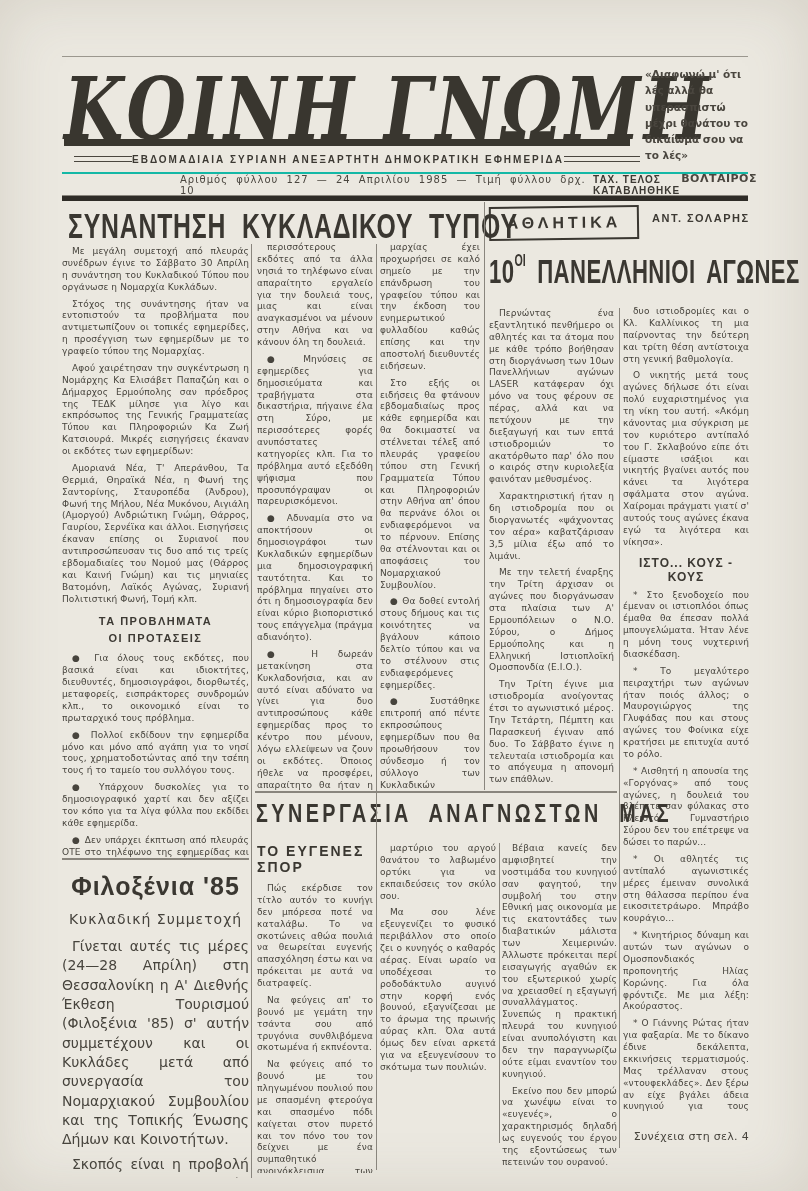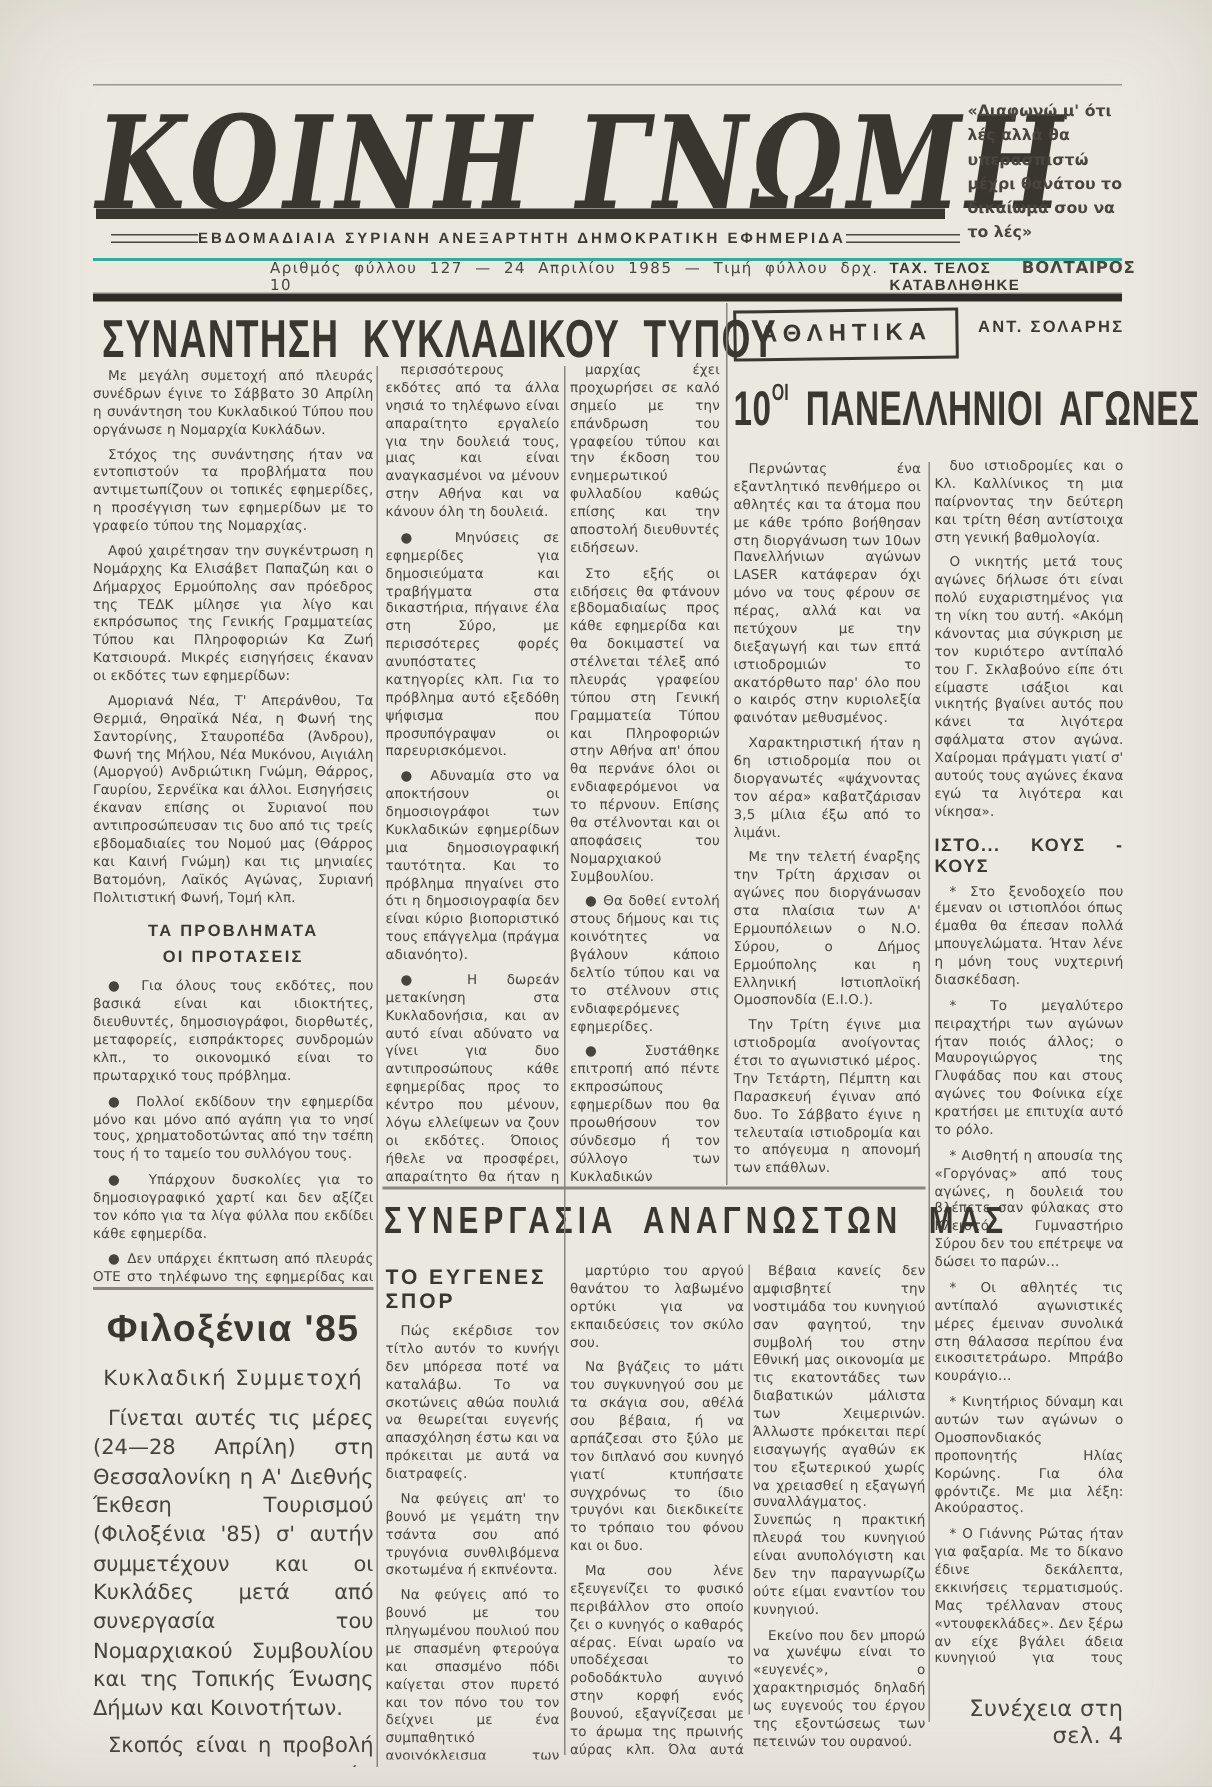--- a/index.html
+++ b/index.html
@@ -72,26 +72,26 @@
   .col-1{left:62px;top:246px;width:187px;height:612px;}
   .col-2{left:257px;top:242px;width:116px;height:548px;}
   .col-3{left:380px;top:242px;width:100px;height:548px;}
   .problems-header{
     text-align:center;font-family:"Liberation Sans",sans-serif;font-weight:bold;
     font-size:11px;letter-spacing:1.5px;color:#3c3933;margin:8px 0 7px 0;line-height:1.5;
   }
   .s-col-1{left:489px;top:308px;width:125px;height:482px;}
   .s-col-2{left:623px;top:306px;width:126px;height:806px;}
   .gossip-header{
-    font-family:"Liberation Sans",sans-serif;font-weight:bold;
+    text-align:center;font-family:"Liberation Sans",sans-serif;font-weight:bold;
     font-size:12px;letter-spacing:1px;color:#3c3933;margin:7px 0 6px 0;
   }
   .continuation{
     position:absolute;left:623px;top:1130px;width:126px;
-    font-size:15px;text-align:right;color:#47443d;letter-spacing:.3px;
+    font-size:11px;text-align:right;color:#47443d;letter-spacing:.3px;
   }
   
   .readers-topline{left:255px;top:791px;width:362px;height:1.5px;}
   .readers-header{
     position:absolute;left:256px;top:799px;width:362px;
     font-family:"Liberation Sans",sans-serif;font-weight:bold;
     font-size:23px;letter-spacing:4px;word-spacing:10px;color:#3a3731;
     white-space:nowrap;transform:scale(.86,1.1);transform-origin:left top;
   }
   .readers-title{
@@ -206,21 +206,20 @@
   <div class="col r-col-1">
     <div class="readers-title">ΤΟ ΕΥΓΕΝΕΣ ΣΠΟΡ</div>
     <div>
         <p>Πώς εκέρδισε τον τίτλο αυτόν το κυνήγι δεν μπόρεσα ποτέ να καταλάβω. Το να σκοτώνεις αθώα πουλιά να θεωρείται ευγενής απασχόληση έστω και να πρόκειται με αυτά να διατραφείς.</p>
         <p>Να φεύγεις απ' το βουνό με γεμάτη την τσάντα σου από τρυγόνια συνθλιβόμενα σκοτωμένα ή εκπνέοντα.</p>
         <p>Να φεύγεις από το βουνό με του πληγωμένου πουλιού που με σπασμένη φτερούγα και σπασμένο πόδι καίγεται στον πυρετό και τον πόνο του τον δείχνει με ένα συμπαθητικό ανοιγόκλεισμα των ματιών του.</p>
       </div>
   </div>
   <div class="col r-col-2">
       <p>μαρτύριο του αργού θανάτου το λαβωμένο ορτύκι για να εκπαιδεύσεις τον σκύλο σου.</p>
-      <p>Να βγάζεις το μάτι του συγκυνηγού σου με τα σκάγια σου, αθέλά σου βέβαια, ή να αρπάζεσαι στο ξύλο με τον διπλανό σου κυνηγό γιατί κτυπήσατε συγχρόνως το ίδιο τρυγόνι και διεκδικείτε το τρόπαιο του φόνου και οι δυο.</p>
       <p>Μα σου λένε εξευγενίζει το φυσικό περιβάλλον στο οποίο ζει ο κυνηγός ο καθαρός αέρας. Είναι ωραίο να υποδέχεσαι το ροδοδάκτυλο αυγινό στην κορφή ενός βουνού, εξαγνίζεσαι με το άρωμα της πρωινής αύρας κλπ. Όλα αυτά όμως δεν είναι αρκετά για να εξευγενίσουν το σκότωμα των πουλιών.</p>
     </div>
   <div class="col r-col-3">
     <div>
         <p>Βέβαια κανείς δεν αμφισβητεί την νοστιμάδα του κυνηγιού σαν φαγητού, την συμβολή του στην Εθνική μας οικονομία με τις εκατοντάδες των διαβατικών μάλιστα των Χειμερινών. Άλλωστε πρόκειται περί εισαγωγής αγαθών εκ του εξωτερικού χωρίς να χρειασθεί η εξαγωγή συναλλάγματος. Συνεπώς η πρακτική πλευρά του κυνηγιού είναι ανυπολόγιστη και δεν την παραγνωρίζω ούτε είμαι εναντίον του κυνηγιού.</p>
         <p>Εκείνο που δεν μπορώ να χωνέψω είναι το «ευγενές», ο χαρακτηρισμός δηλαδή ως ευγενούς του έργου της εξοντώσεως των πετεινών του ουρανού.</p>
       </div>
 
   </div>
 

